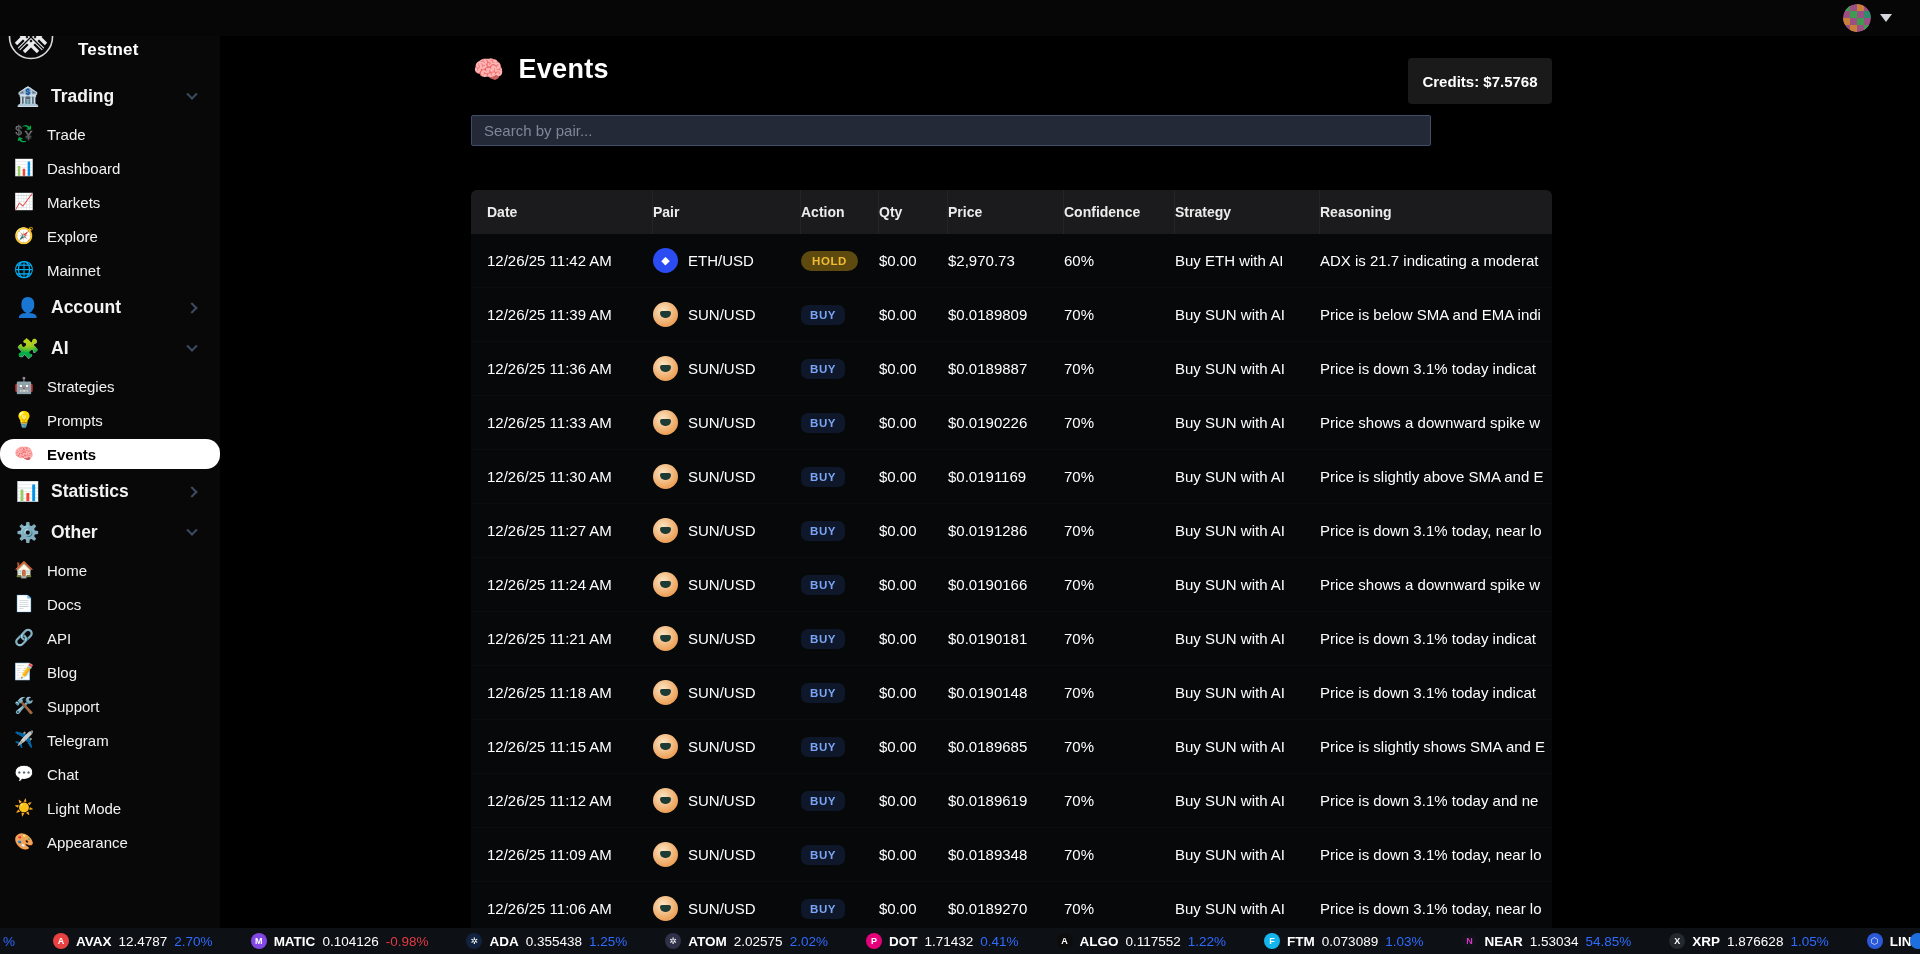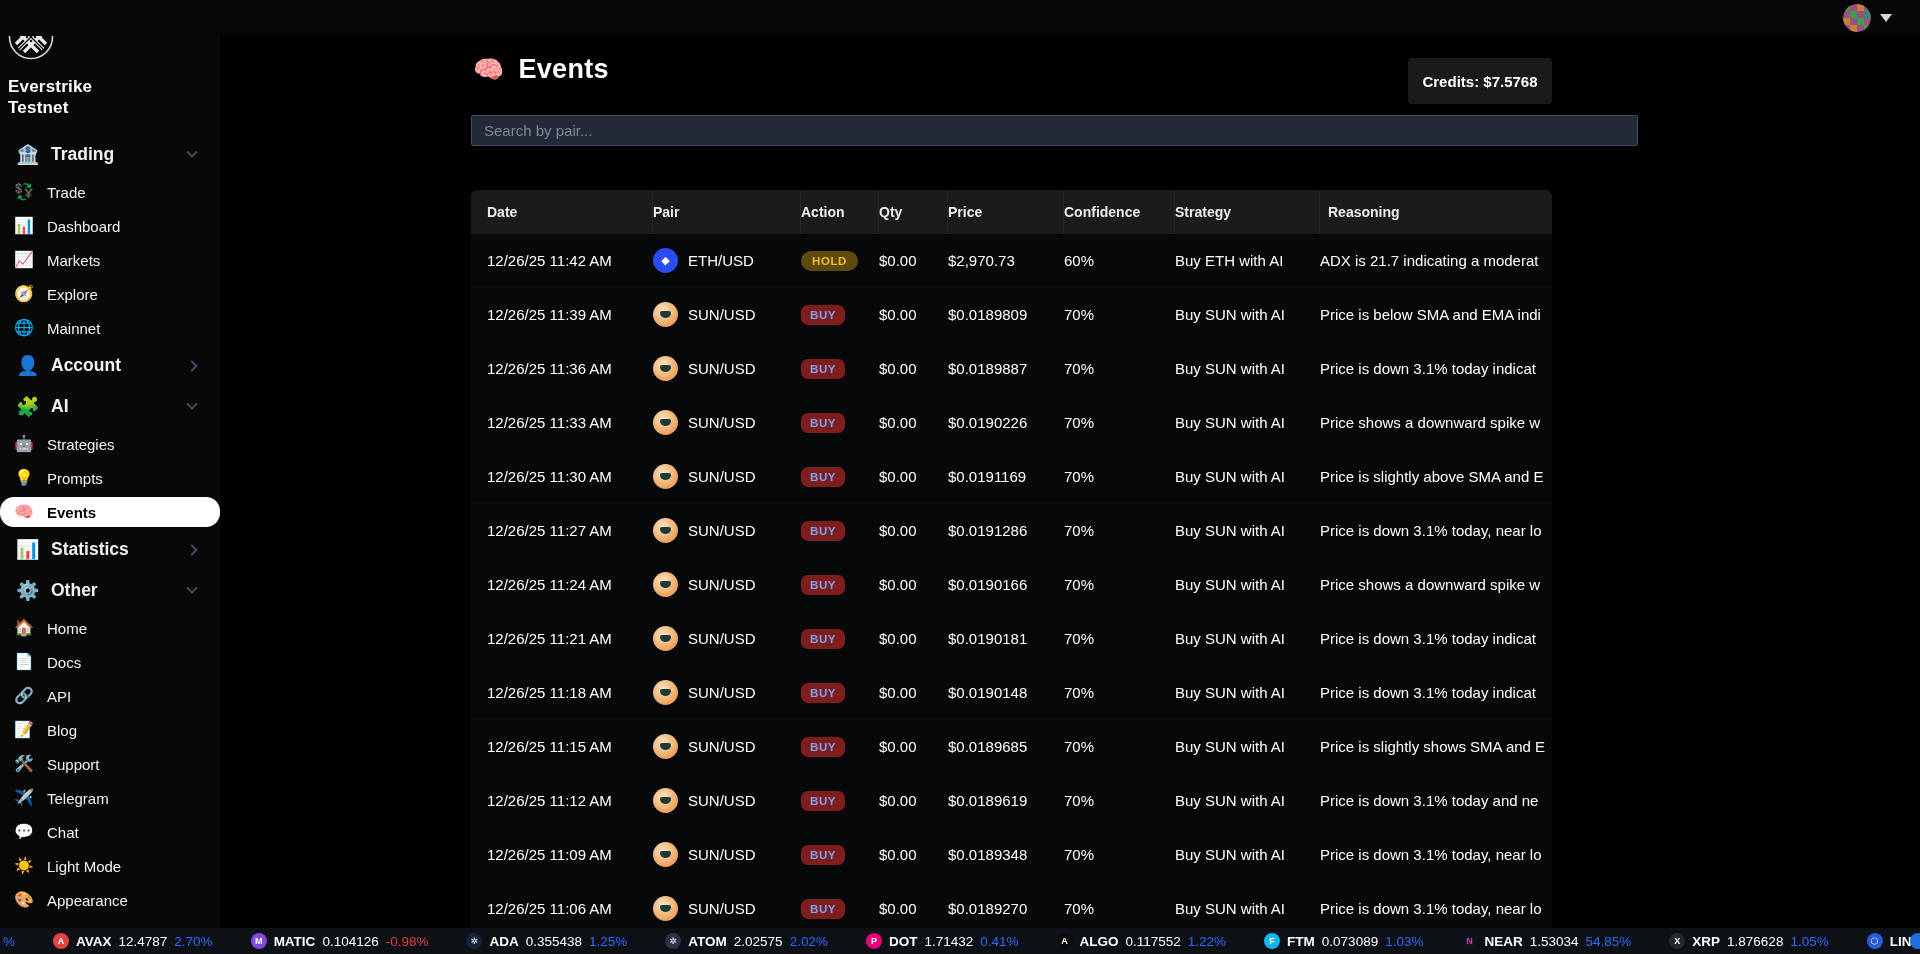--- a/index.html
+++ b/index.html
@@ -12,58 +12,58 @@
     position:relative;
   }
 
   
   .topbar { position:absolute; top:0; left:0; right:0; height:36px; background:#060606; display:flex; justify-content:flex-end; align-items:center; padding-right:28px; gap:9px; z-index:6; }
   .avatar { width:28px; height:28px; border-radius:50%; overflow:hidden; cursor:pointer; }
   .caret { width:0; height:0; border-left:6px solid transparent; border-right:6px solid transparent; border-top:8px solid #d2d6dc; cursor:pointer; }
 
   
   .sidebar { position:absolute; top:0; left:0; width:220px; bottom:26px; background:#080808; z-index:5; padding-top:12px; }
-  .logo-row { display:flex; gap:12px; padding:2px 0 16px 8px; align-items:flex-start; cursor:pointer;flex-direction:column; }
+  .logo-row { display:flex; gap:24px; padding:2px 0 16px 8px; align-items:flex-start; cursor:pointer; }
   .logo-row svg { flex:0 0 auto; }
   .app-title { font-size:17px; font-weight:bold; line-height:21px; padding-top:4px; letter-spacing:0.2px; }
 
   .nav { display:flex; flex-direction:column; }
   .nav-item { display:flex; align-items:center; height:34px; padding-left:13px; gap:11px; font-size:15px; color:#f2f2f2; cursor:pointer; }
   .nav-item.group { height:41px; padding-left:16px; gap:12px; font-size:17.5px; font-weight:bold; }
   .nav-icon { width:23px; text-align:center; font-size:16px; line-height:1; }
   .group .nav-icon { font-size:19px; }
   .chev { margin-left:auto; margin-right:24px; width:8px; height:8px; border-right:2px solid #3c4а63; border-right:2px solid #3c4a63; border-bottom:2px solid #3c4a63; }
   .chev.down { transform:rotate(45deg) translate(-2px,-2px); }
   .chev.right { transform:rotate(-45deg); }
   .nav-item.selected { background:#fff; color:#000; font-weight:bold; border-radius:14px; height:30px; margin:2px 0; }
 
   
   .page-title { position:absolute; left:473px; top:54px; display:flex; align-items:center; gap:14px; font-size:27px; font-weight:bold; letter-spacing:0.3px; }
   .page-title .emoji { font-size:25px; }
   .credits { position:absolute; left:1408px; top:58px; width:144px; height:46px; background:#1a1a1a; border-radius:4px; display:flex; align-items:center; justify-content:center; font-size:15px; font-weight:700; cursor:pointer; }
 
   
-  .search { position:absolute; left:471px; top:115px; width:1167px; height:31px; background:#232936; border:1px solid #414c66; border-radius:2px; color:#c9d0de; font-size:15px; padding:0 12px; outline:none; font-family:inherit; }
+  .search { position:absolute; left:471px; top:115px; width:960px; height:31px; background:#232936; border:1px solid #414c66; border-radius:2px; color:#c9d0de; font-size:15px; padding:0 12px; outline:none; font-family:inherit; }
   .search::placeholder { color:#7e8799; }
 
   
   .table { position:absolute; left:471px; top:190px; width:1081px; }
   .trow { display:grid; grid-template-columns:166px 148px 78px 69px 116px 111px 145px 1fr; align-items:center; padding-left:16px; }
   .thead { height:44px; background:#1b1b1d; border-radius:6px 6px 0 0; }
   .th { font-size:14px; font-weight:700; color:#ececec; height:44px; display:flex; align-items:center; border-right:1px solid rgba(255,255,255,0.045); padding-right:6px; }
-  .th:last-child { border-right:none;margin-left:8px; }
+  .th:last-child { border-right:none; }
   .tbody .trow { height:54px; font-size:15px; background:#070809; border-bottom:1px solid rgba(255,255,255,0.025); }
   .cell { white-space:nowrap; overflow:hidden; }
   .pair-cell { display:flex; align-items:center; }
   .coin { width:25px; height:25px; border-radius:50%; display:inline-flex; align-items:center; justify-content:center; margin-right:10px; flex:0 0 auto; }
   .coin-eth { background:#2b4cf2; color:#fff; font-size:11px; }
   .coin-sun { background:radial-gradient(circle at 40% 35%, #fbe5c4, #eda159 70%); position:relative; }
   .coin-sun::after { content:""; width:11px; height:7px; background:#1d3b35; border-radius:2px 2px 5px 5px; }
   .badge { display:inline-block; font-size:11.5px; font-weight:800; padding:4px 9px; border-radius:7px; letter-spacing:0.6px;text-align:center; }
-  .badge-buy { background:#7f1d1d; color:#7ba4f5; }
+  .badge-buy { background:#0f172a; color:#7ba4f5; }
   .badge-hold { background:#5e490f; color:#f2bd34; border-radius:11px; padding:4px 11px; }
 
   
   .ticker { position:absolute; left:0; right:0; bottom:0; height:26px; background:#0d1015; display:flex; align-items:center; gap:38px; padding-left:3px; overflow:hidden; font-size:13.5px; z-index:10; }
   .tk { display:flex; align-items:center; gap:7px; white-space:nowrap; cursor:pointer; }
   .tk-ico { width:16px; height:16px; border-radius:50%; display:flex; align-items:center; justify-content:center; font-size:9px; font-weight:800; color:#fff; flex:0 0 auto; }
   .tk-sym { font-weight:700; }
   .chg-up { color:#2f6bff; }
   .chg-down { color:#e23b43; }
   .tk-partial-right { position:absolute; right:-6px; top:5px; }

